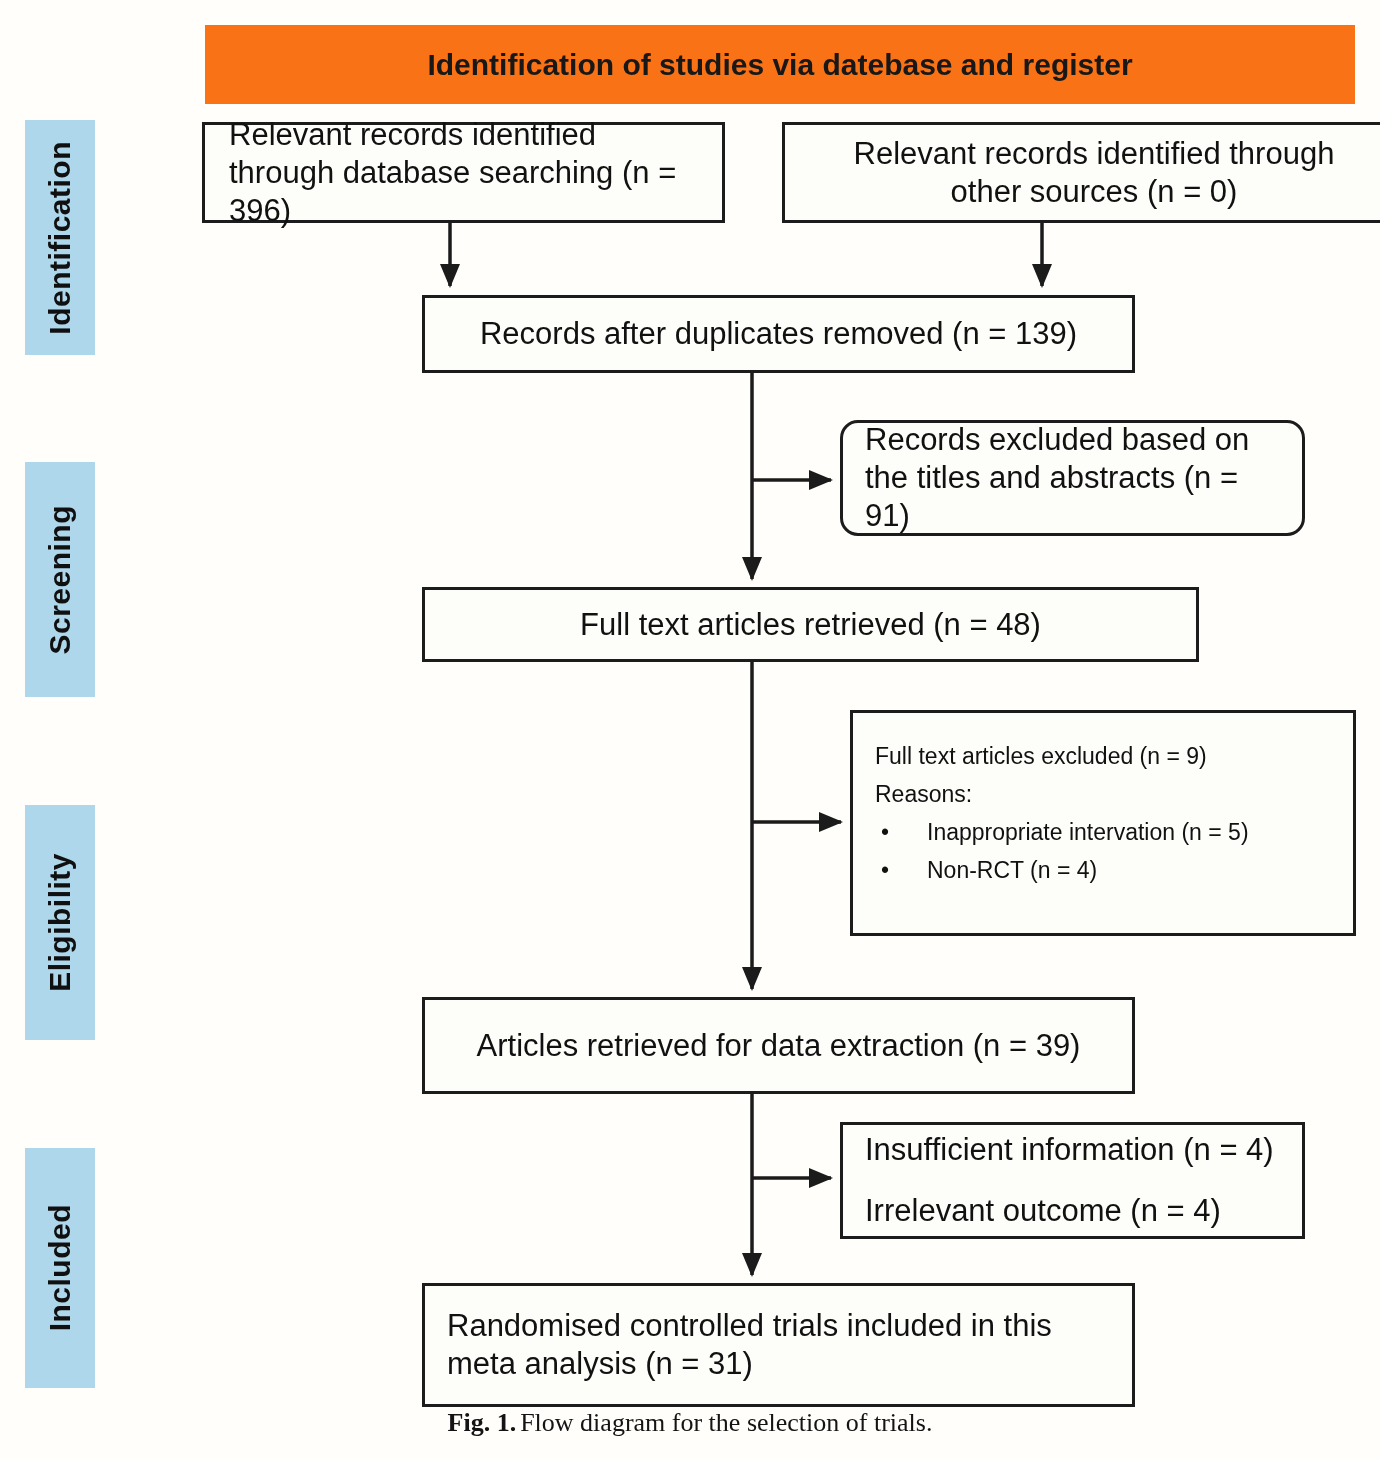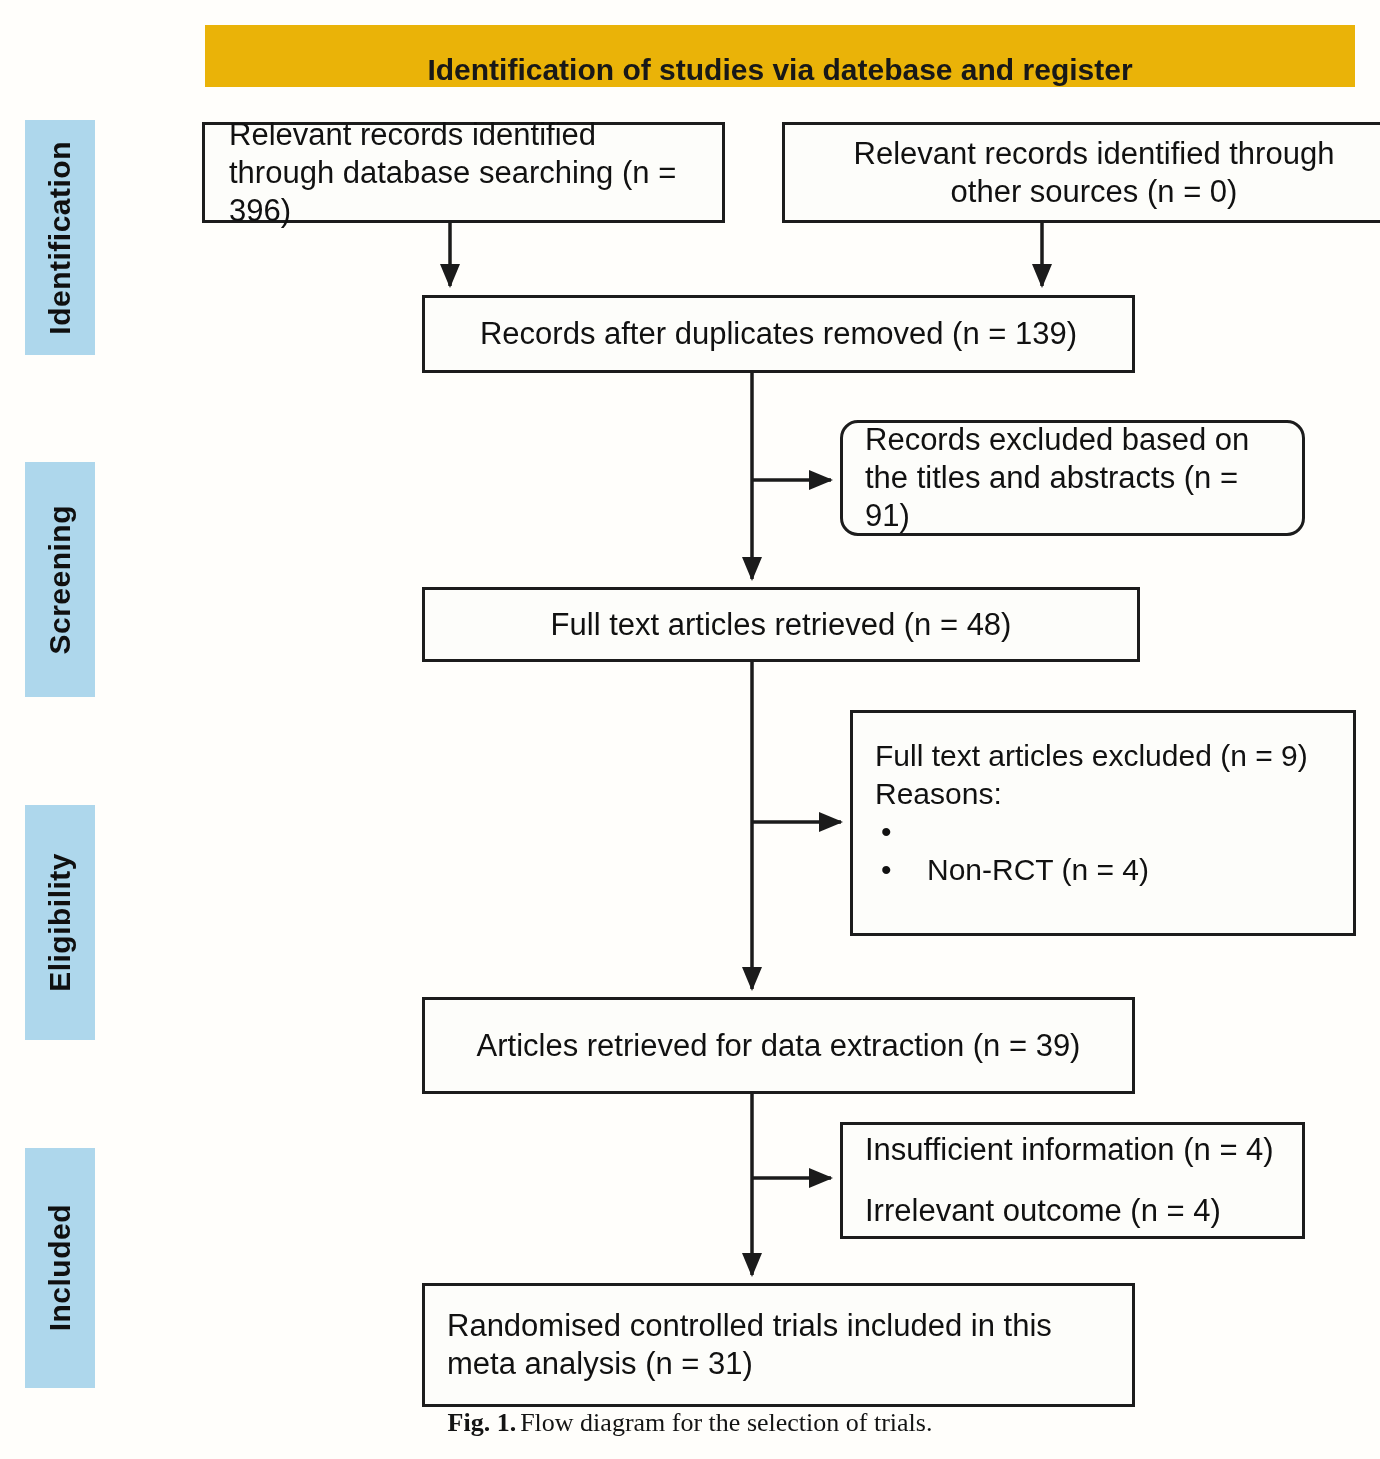--- a/index.html
+++ b/index.html
@@ -14,23 +14,23 @@
     background: #fffefb;
     font-family: "Liberation Sans", "DejaVu Sans", sans-serif;
     color: #151515;
     overflow: hidden;
   }
 
   
   .banner {
     position: absolute;
     left: 205px; top: 25px;
-    width: 1150px; height: 62px;
-    background: #eab308;
-    display: flex; align-items: flex-end; justify-content: center;
+    width: 1150px; height: 79px;
+    background: #f97316;
+    display: flex; align-items: center; justify-content: center;
     font-weight: bold; font-size: 30px; color: #181818;
   }
 
   
   .stage {
     position: absolute;
     left: 25px;
     width: 70px;
     background: #aed7ec;
     display: flex; align-items: center; justify-content: center;
@@ -62,22 +62,22 @@
     flex-direction: column;
     justify-content: center;
   }
   .fbox.centered { text-align: center; }
   .fbox.lefted   { text-align: left; }
 
   .box-database   { left: 202px; top: 122px;  width: 523px; height: 101px; padding: 0 24px; }
   .box-other      { left: 782px; top: 122px;  width: 624px; height: 101px; padding: 0 30px; }
   .box-duplicates { left: 422px; top: 295px;  width: 713px; height: 78px;  padding: 16px 20px; }
   .box-excl-titles{ left: 840px; top: 420px;  width: 465px; height: 116px; padding: 0 22px; border-radius: 18px; }
-  .box-fulltext   { left: 422px; top: 587px;  width: 718px; height: 75px;  padding: 0 20px; }
-  .box-ft-excl    { left: 850px; top: 710px;  width: 506px; height: 226px; padding: 6px 22px 26px 22px; font-size: 30px; }
+  .box-fulltext   { left: 422px; top: 587px;  width: 777px; height: 75px;  padding: 0 20px; }
+  .box-ft-excl    { left: 850px; top: 710px;  width: 506px; height: 226px; padding: 6px 22px 26px 22px; font-size: 23px; }
   .box-extract    { left: 422px; top: 997px;  width: 713px; height: 97px;  padding: 0 20px; }
   .box-insuff     { left: 840px; top: 1122px; width: 465px; height: 117px; padding: 0 22px; gap: 23px; }
   .box-final      { left: 422px; top: 1283px; width: 713px; height: 124px; padding: 0 22px; }
 
   .nowrap { white-space: nowrap; }
 
   .bullet-row { display: flex; }
   .bullet-glyph { width: 46px; flex: 0 0 46px; padding-left: 6px; }
 
   
@@ -158,20 +158,21 @@
 
   <div class="fbox centered box-fulltext">
     <span>Full text articles retrieved (n = 48)</span>
   </div>
 
   <div class="fbox lefted box-ft-excl">
     <span class="nowrap">Full text articles excluded (n = 9)</span>
     <span class="nowrap">Reasons:</span>
     <span class="bullet-row">
       <span class="bullet-glyph">•</span>
+      <span class="nowrap">Inappropriate intervation (n = 5)</span>
     </span>
     <span class="bullet-row">
       <span class="bullet-glyph">•</span>
       <span class="nowrap">Non-RCT (n = 4)</span>
     </span>
   </div>
 
   <div class="fbox centered box-extract">
     <span>Articles retrieved for data extraction (n = 39)</span>
   </div>

